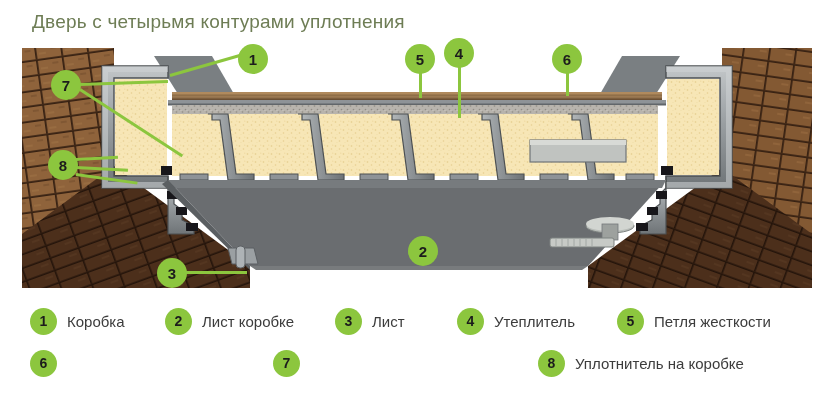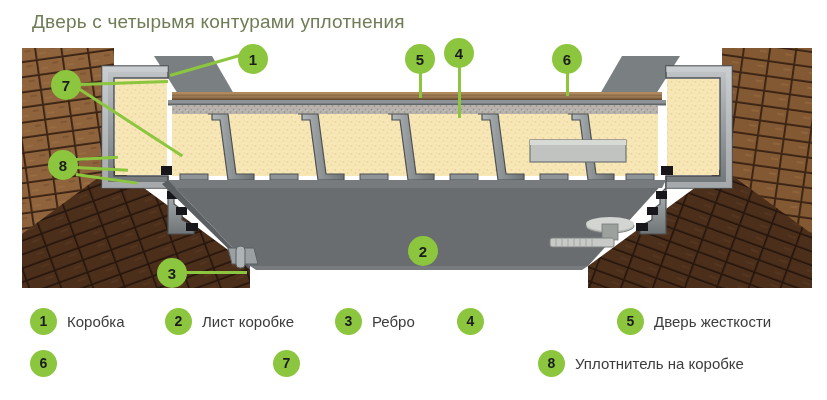--- a/index.html
+++ b/index.html
@@ -267,28 +267,29 @@
       <div class="legend-item" style="width:135px;">
         <span class="legend-badge">1</span>
         <span class="legend-label">Коробка</span>
       </div>
       <div class="legend-item" style="width:170px;">
         <span class="legend-badge">2</span>
         <span class="legend-label">Лист коробке</span>
       </div>
       <div class="legend-item" style="width:122px;">
         <span class="legend-badge">3</span>
-        <span class="legend-label">Ребро</span>
+        <span class="legend-label">Лист</span>
       </div>
       <div class="legend-item" style="width:160px;">
         <span class="legend-badge">4</span>
+        <span class="legend-label">Утеплитель</span>
       </div>
       <div class="legend-item">
         <span class="legend-badge">5</span>
-        <span class="legend-label">Дверь жесткости</span>
+        <span class="legend-label">Петля жесткости</span>
       </div>
     </div>
 
     <div class="legend-row">
       <div class="legend-item" style="width:243px;">
         <span class="legend-badge">6</span>
       </div>
       <div class="legend-item" style="width:265px;">
         <span class="legend-badge">7</span>
       </div>

